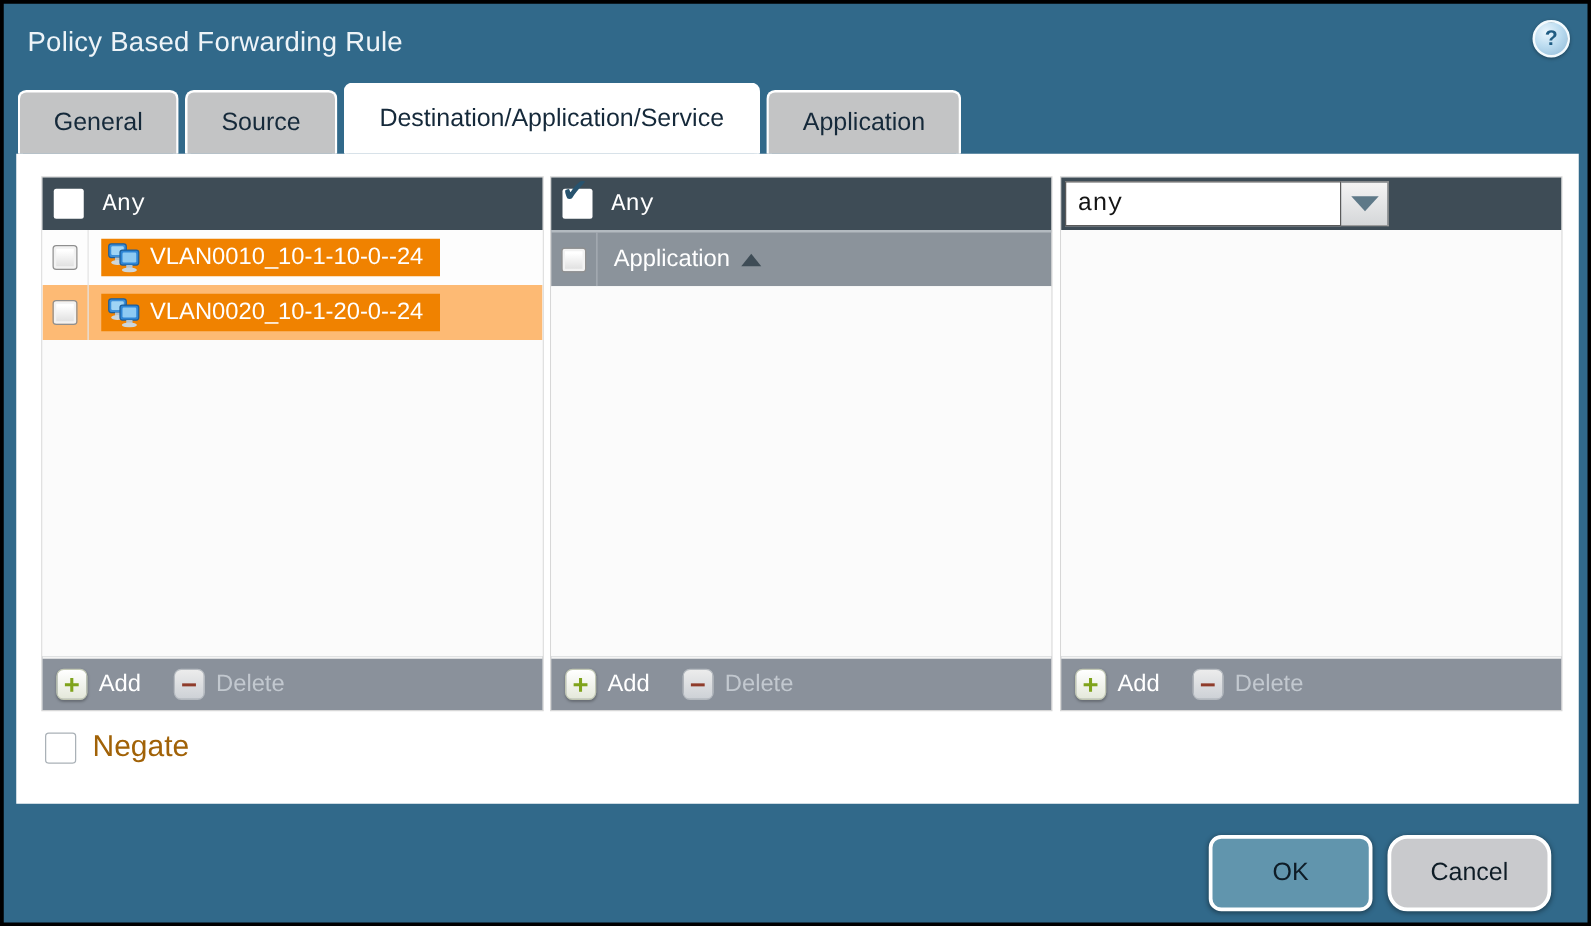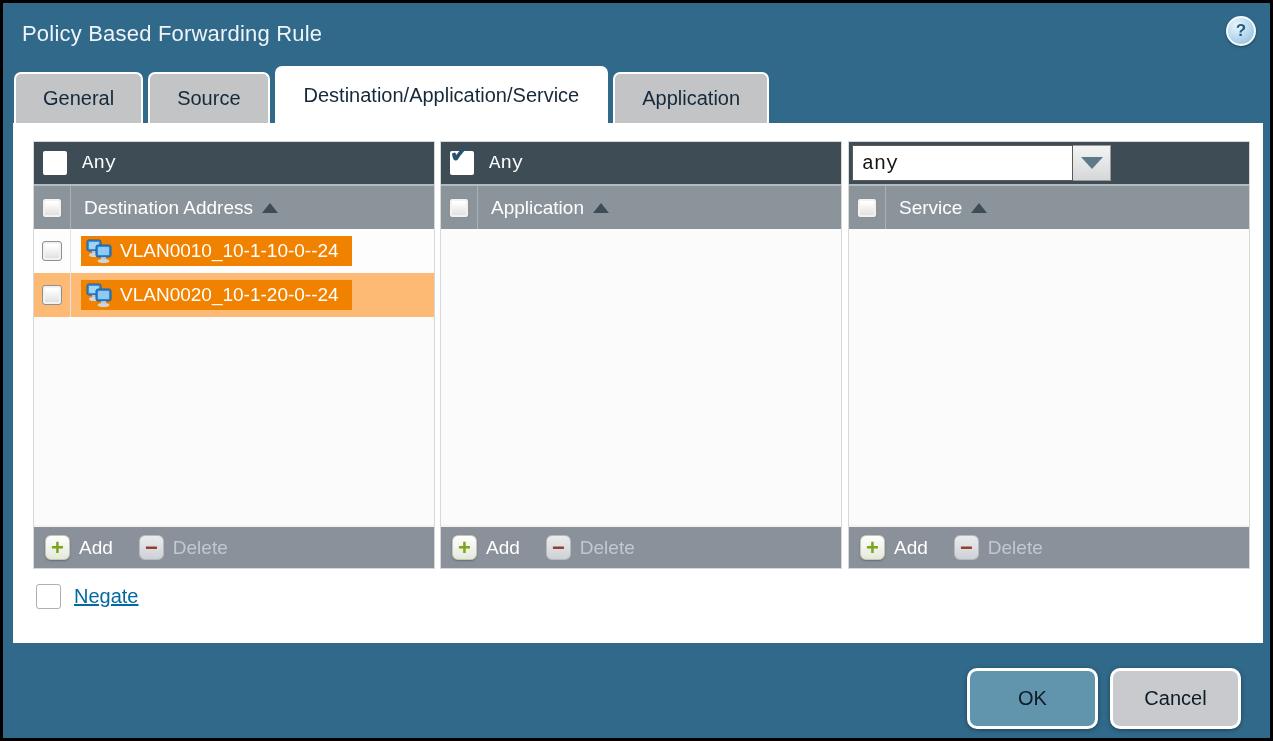--- a/index.html
+++ b/index.html
@@ -140,31 +140,31 @@
   .ft-del-label{ color:#c2c8cf; font-size:19px; }
   
   .negate-row{
     position:absolute; left:23px; top:461px;
     display:flex; align-items:center; gap:13px;
   }
   .negate-cb{
     width:25px; height:25px; background:#fff;
     border:1px solid #aab1b7; border-radius:3px; cursor:pointer;
   }
-  .negate-label{ font-size:20px; color:#0369a1;text-decoration:underline; }
+  .negate-label{ font-size:24px; color:#a16207; }
   
   .dlg-btn{
     position:absolute; top:665px; width:131px; height:61px;
     border:3px solid #fff; border-radius:10px;
     display:flex; align-items:center; justify-content:center;
     font-size:20px; color:#0e1c26; cursor:pointer;
     box-shadow:0 1px 4px rgba(0,0,0,.4);
   }
   .btn-ok{ left:964px; background:#6195AD; }
-  .btn-cancel{ left:1107px; background:#C9CACD; }
+  .btn-cancel{ left:1107px; background:#C9CACD;border-radius:16px; }
 </style>
 </head>
 <body>
 
 <div class="dialog">
 
   <div class="titlebar">
     <span class="title">Policy Based Forwarding Rule</span>
     <span class="help">?</span>
   </div>
@@ -183,27 +183,20 @@
       <span>Application</span>
     </div>
   </div>
 
   <div class="content">
 
     <div class="col col1">
       <div class="any-header">
         <span class="any-cb"></span>
         <span class="any-label">Any</span>
-      </div>
-      <div class="list-header">
-        <span class="cb-cell">
-          <span class="small-cb"></span>
-        </span>
-        <span class="hdr-label">Destination Address</span>
-        <span class="sort-up"></span>
       </div>
       <div class="list-body">
         <div class="row">
           <span class="cb-cell">
             <span class="small-cb"></span>
           </span>
           <span class="chip">
             <svg width="26" height="24" viewBox="0 0 26 24">
               <rect x="1" y="1" width="14" height="11" rx="2" fill="#3C8FD9" stroke="#1d5d99"></rect>
               <rect x="3" y="3" width="10" height="7" rx="1" fill="#9fd4f5"></rect>
@@ -277,27 +270,20 @@
 
     <div class="col col3">
       <div class="any-header">
         <span class="combo">
           <span class="combo-input">any</span>
           <span class="combo-btn">
             <span class="tri-down"></span>
           </span>
         </span>
       </div>
-      <div class="list-header">
-        <span class="cb-cell">
-          <span class="small-cb"></span>
-        </span>
-        <span class="hdr-label">Service</span>
-        <span class="sort-up"></span>
-      </div>
       <div class="list-body"></div>
       <div class="list-footer">
         <span class="ft-btn">
           <span class="ico-sq ico-add">+</span>
           <span class="ft-add-label">Add</span>
         </span>
         <span class="ft-btn">
           <span class="ico-sq ico-del">−</span>
           <span class="ft-del-label">Delete</span>
         </span>

